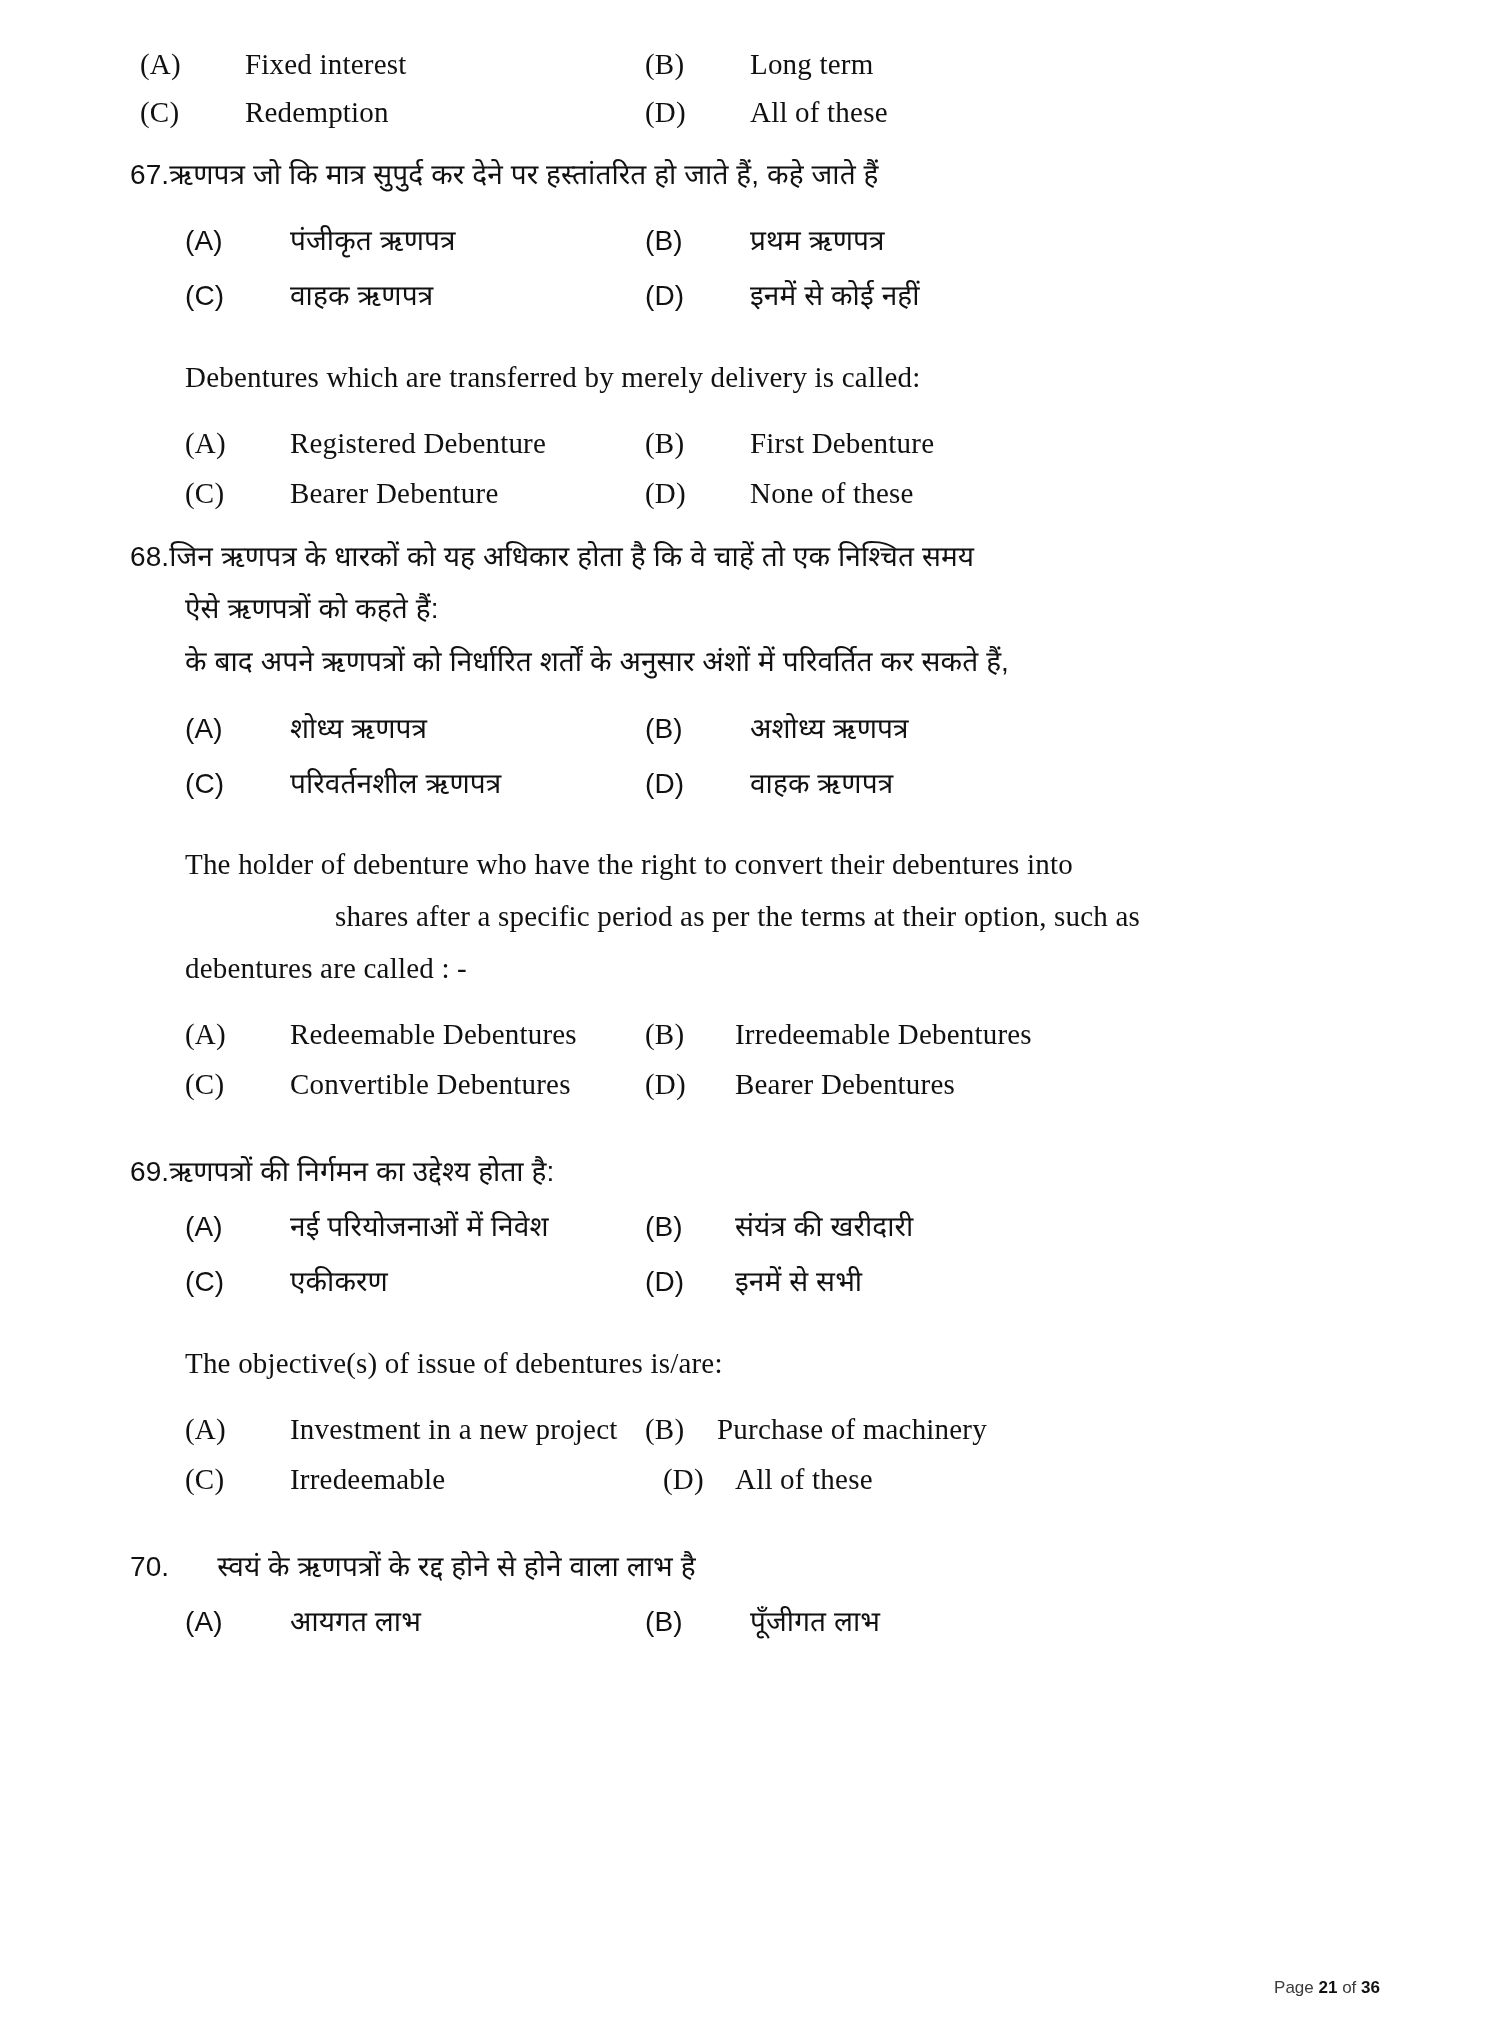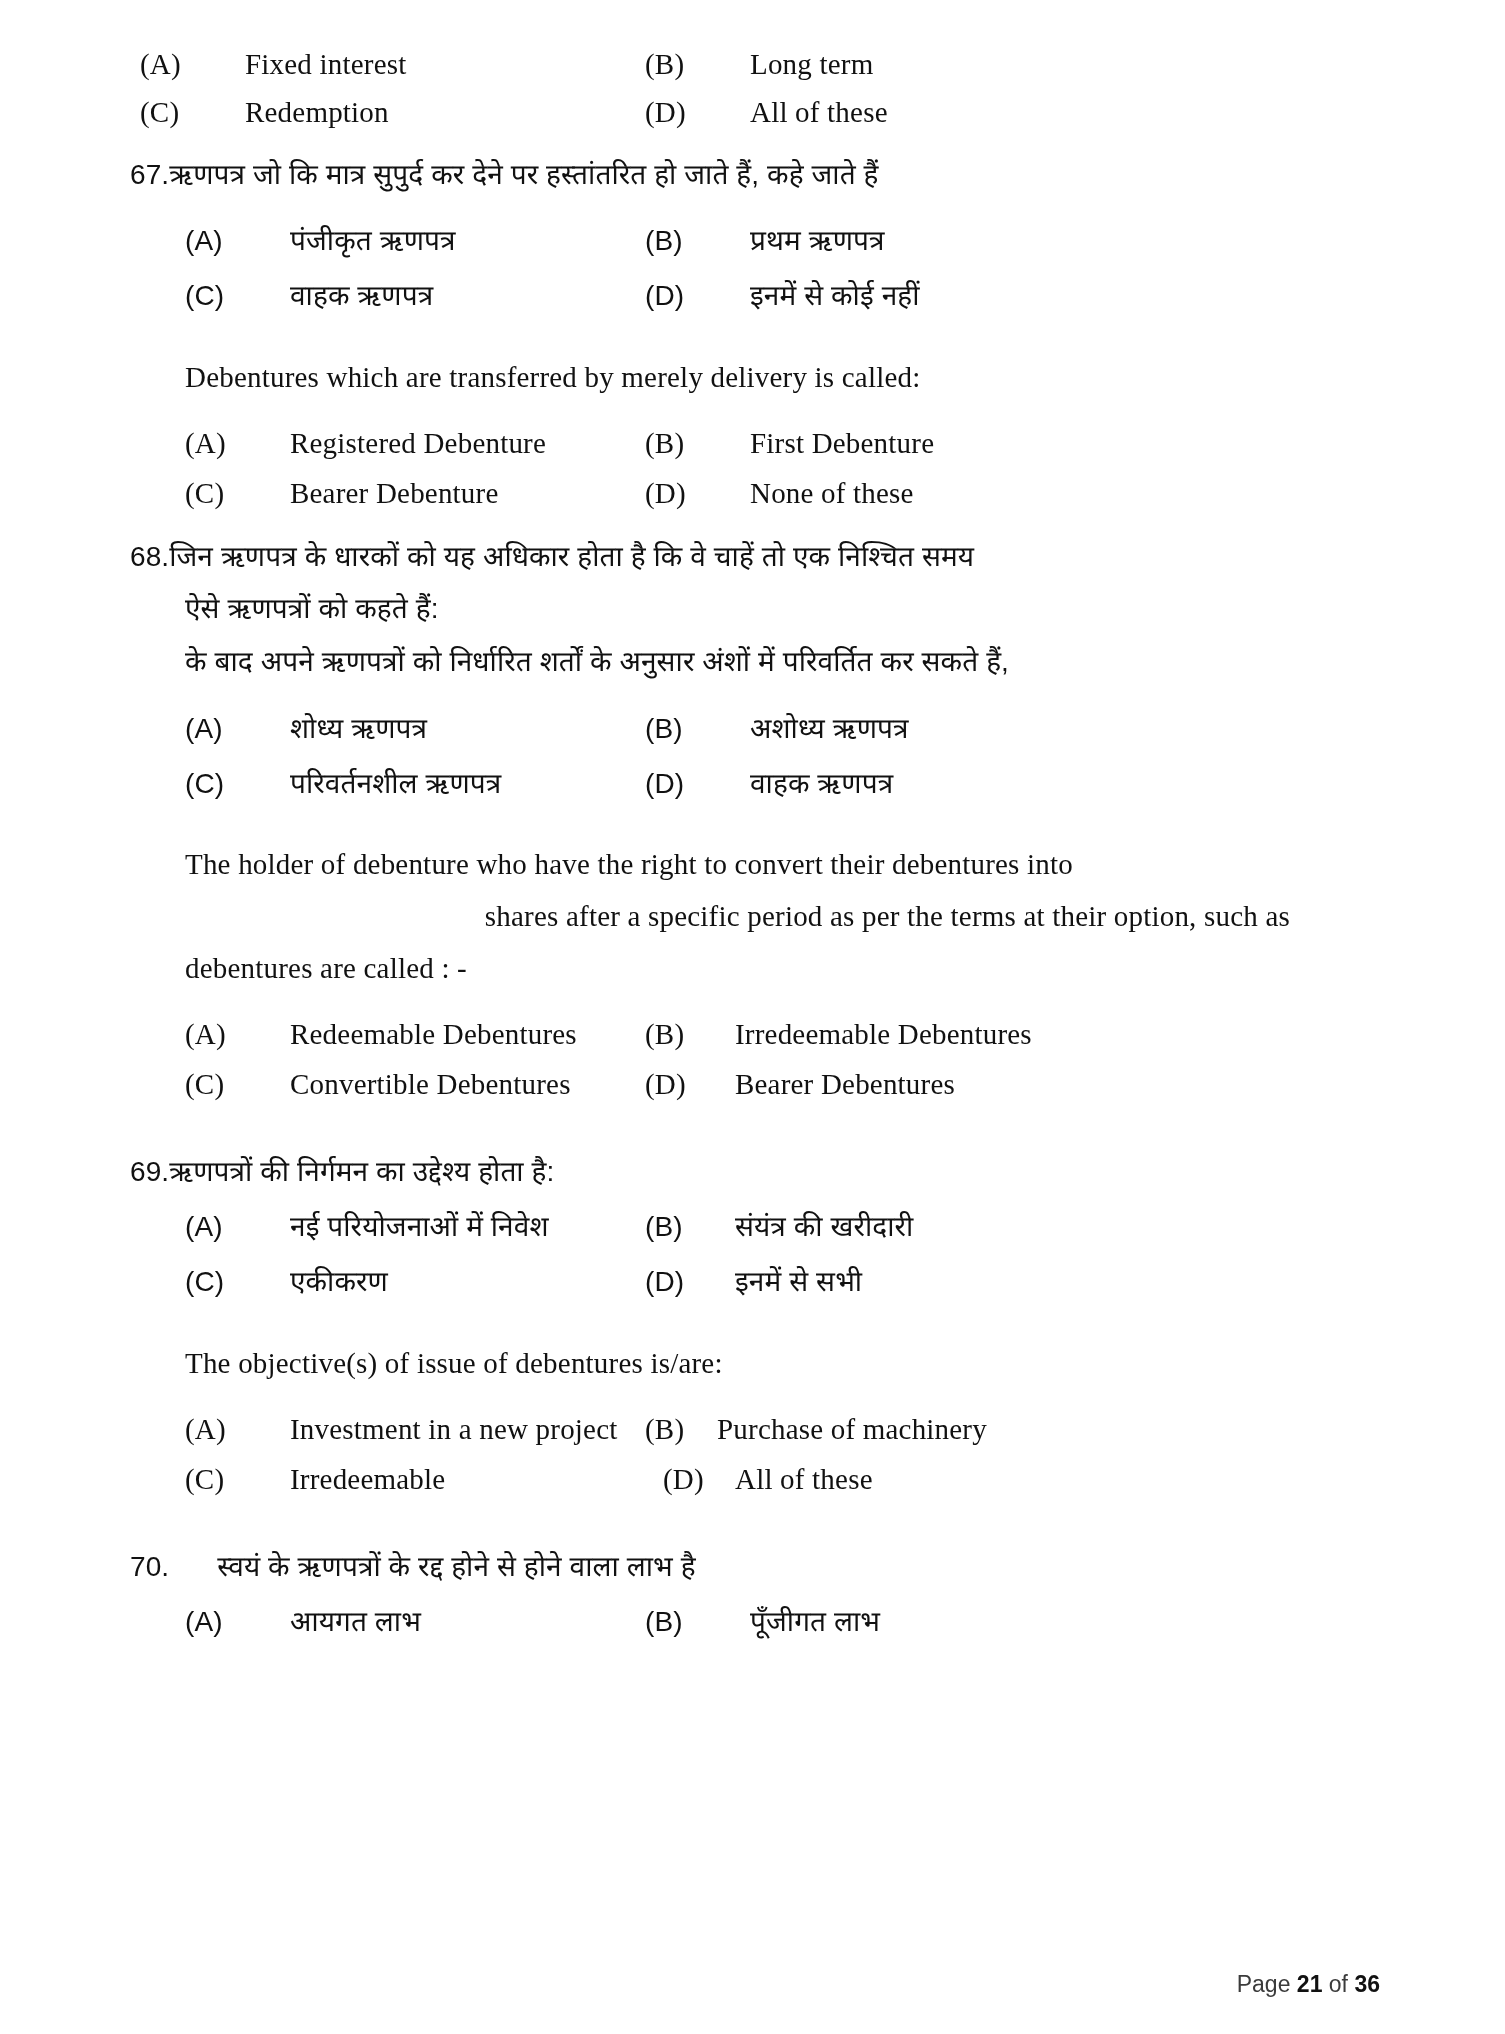--- a/index.html
+++ b/index.html
@@ -96,21 +96,21 @@
   .gap-s  { height: 12px; }
   .gap-m  { height: 22px; }
   .gap-l  { height: 34px; }
   .gap-xl { height: 46px; }
 
   .footer {
     position: absolute;
     right: 125px;
     bottom: 36px;
     font-family: "Liberation Sans", "DejaVu Sans", sans-serif;
-    font-size: 23px;
+    font-size: 17px;
     color: #3b3b3b;
   }
   .footer b { color: #111; font-weight: bold; }
 
   
   .indent-a { padding-left: 45px; }
   .tight-key-en { width: 90px; }
 </style>
 </head>
 <body>
@@ -233,21 +233,21 @@
     </div>
     <div class="opt-cell right">
       <span class="opt-key k-en-right">(D)</span>
       <span class="opt-val">वाहक ऋणपत्र</span>
     </div>
   </div>
 
   <div class="gap-l"></div>
 
   <div class="en stem-en">The holder of debenture who have the right to convert their debentures into</div>
-  <div class="en stem-en" style="text-align:right;">shares after a specific period as per the terms at their option, such as</div>
+  <div class="en stem-en" style="text-align:center;">shares after a specific period as per the terms at their option, such as</div>
   <div class="en stem-en" style="text-align:left;">debentures are called : -</div>
 
   <div class="gap-m"></div>
 
   <div class="opt-row en">
     <div class="opt-cell left indent-a">
       <span class="opt-key k-en-left">(A)</span>
       <span class="opt-val">Redeemable Debentures</span>
     </div>
     <div class="opt-cell right">

